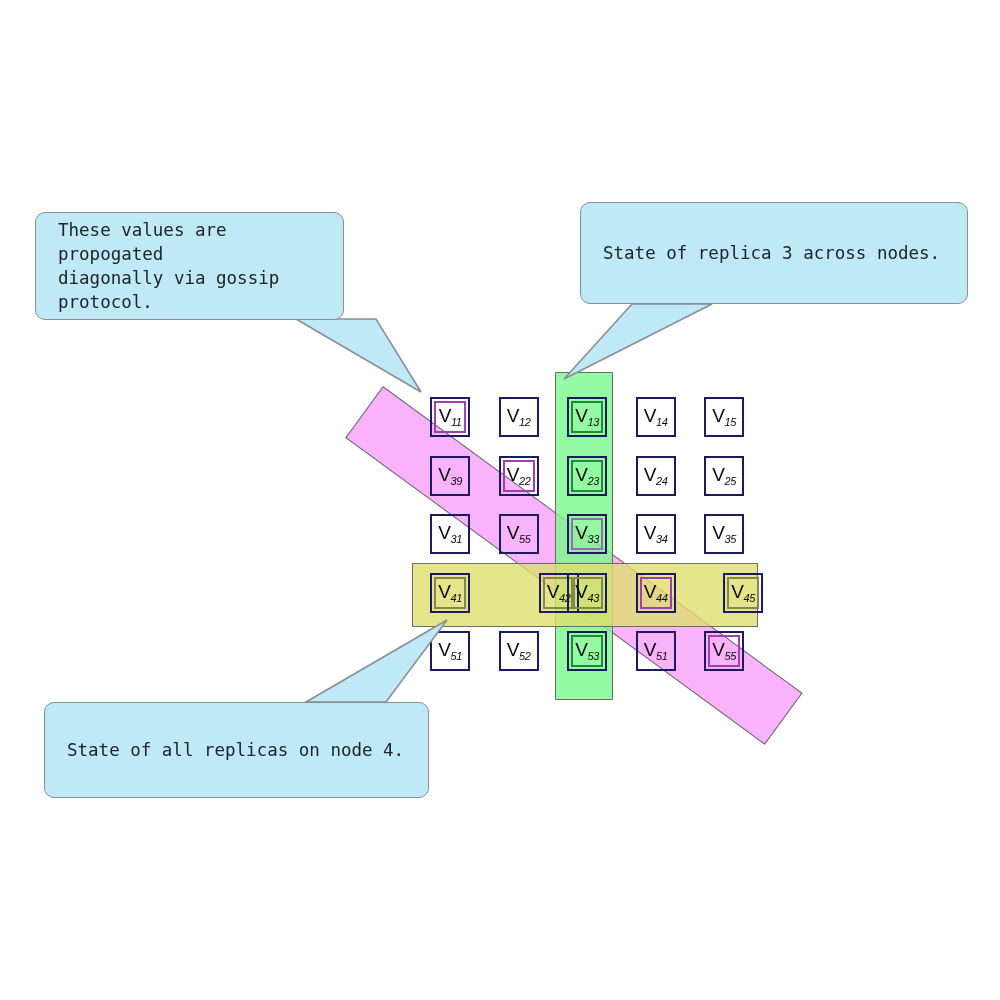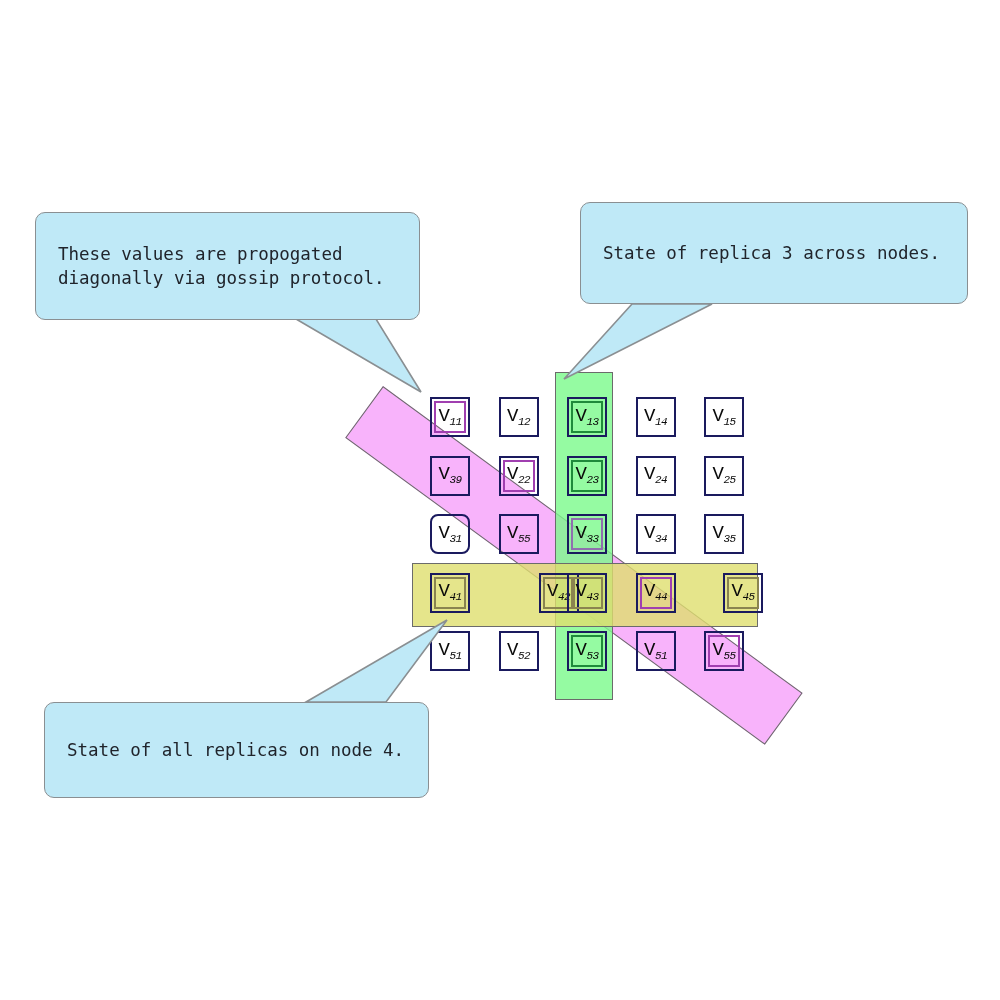--- a/index.html
+++ b/index.html
@@ -61,21 +61,21 @@
     width: 40px;
     height: 40px;
     box-sizing: border-box;
     border: 2px solid #1a1a5e;
     background: transparent;
     display: flex;
     align-items: center;
     justify-content: center;
   }
   .cell .lbl {
-    font-family: Liberation Mono, monospace;
+    font-family: Liberation Sans, sans-serif;
     font-size: 19px;
     color: #0a0a0a;
     line-height: 1;
     letter-spacing: -0.4px;
     white-space: nowrap;
   }
   .cell .lbl sub {
     font-size: 11px;
     font-style: italic;
     vertical-align: -0.35em;
@@ -110,21 +110,21 @@
     align-items: center;
     padding: 0 22px;
   }
   .callout .ctext {
     font-family: "DejaVu Sans Mono", monospace;
     font-size: 17.5px;
     color: #20242b;
     line-height: 1.38;
     white-space: pre-line;
   }
-  #callout-gossip   { left: 35px;  top: 212px; width: 385px; height: 108px; }
+  #callout-gossip   { left: 35px;  top: 212px; width: 309px; height: 108px; }
   #callout-replica3 { left: 580px; top: 202px; width: 388px; height: 102px; align-items: center; }
   #callout-node4    { left: 44px;  top: 702px; width: 385px; height: 96px;  }
 
   .tail {
     position: absolute;
     left: 0; top: 0;
     width: 1000px; height: 1000px;
     pointer-events: none;
   }
 </style>
@@ -163,21 +163,21 @@
       </div>
       <div class="cell hl-green" style="left: 137px; top: 58.5px;">
         <span class="lbl">V<sub>23</sub></span>
       </div>
       <div class="cell" style="left: 205.5px; top: 58.5px;">
         <span class="lbl">V<sub>24</sub></span>
       </div>
       <div class="cell" style="left: 274px; top: 58.5px;">
         <span class="lbl">V<sub>25</sub></span>
       </div>
-      <div class="cell" style="left: 0px; top: 117px; border-radius: 8px;">
+      <div class="cell" style="left: 0px; top: 117px;">
         <span class="lbl">V<sub>31</sub></span>
       </div>
       <div class="cell" style="left: 68.5px; top: 117px;">
         <span class="lbl">V<sub>55</sub></span>
       </div>
       <div class="cell hl-purple" style="left: 137px; top: 117px;">
         <span class="lbl">V<sub>33</sub></span>
       </div>
       <div class="cell" style="left: 205.5px; top: 117px;">
         <span class="lbl">V<sub>34</sub></span>

